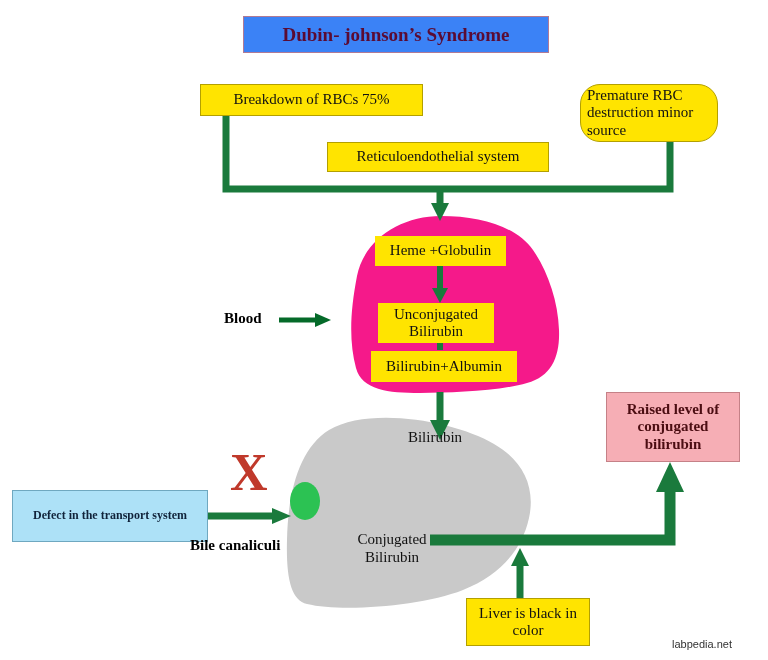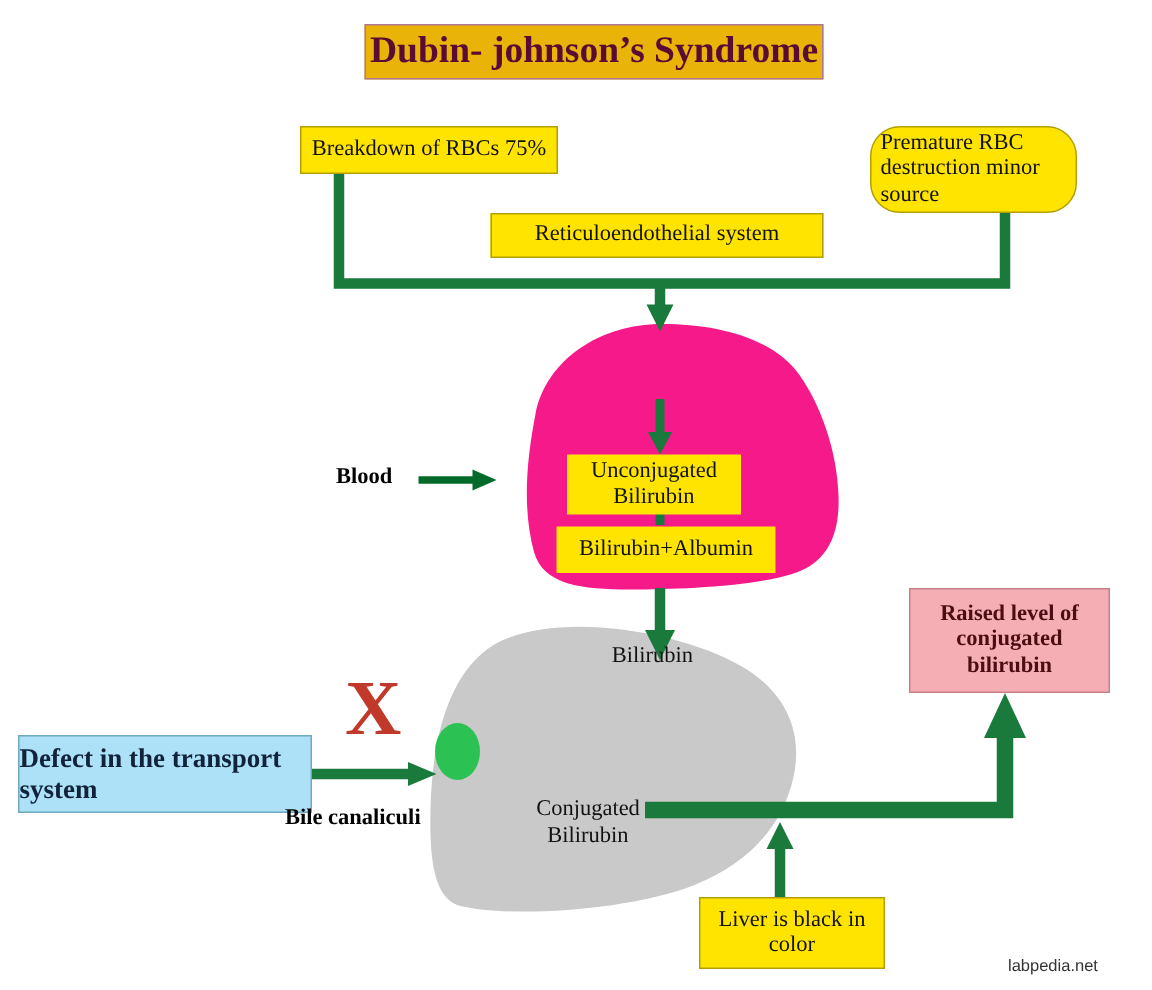--- a/index.html
+++ b/index.html
@@ -18,47 +18,47 @@
   .box {
     position: absolute;
     box-sizing: border-box;
     display: flex;
     align-items: center;
     justify-content: center;
     text-align: center;
     line-height: 1.15;
   }
   .title-box {
-    background: #eab308;
+    background: #3b82f6;
     border: 1px solid #b07a95;
     font-weight: bold;
-    font-size: 25px;
+    font-size: 19px;
     color: #5a0b33;
   }
   .yellow {
     background: #ffe400;
     border: 1px solid #b3a000;
     font-size: 15px;
     color: #111111;
   }
   .yellow-plain {
     background: #ffe400;
     border: none;
     font-size: 15px;
     color: #111111;
   }
   .blue {
     background: #ade1f7;
     border: 1px solid #6fa8c0;
     font-weight: bold;
-    font-size: 18px;
+    font-size: 12px;
     color: #10233a;
     justify-content: flex-start;
     text-align: left;
-    padding: 4px 0;
+    padding: 4px 20px;
   }
   .pink-out {
     background: #f6aeb5;
     border: 1px solid #c58187;
     font-weight: bold;
     font-size: 15px;
     color: #4b0d12;
   }
   .label-text {
     position: absolute;
@@ -140,37 +140,40 @@
     <polygon points="670,462 656,492 684,492" fill="#1a7a3c"></polygon>
 
     <line x1="520" y1="598" x2="520" y2="562" stroke="#1a7a3c" stroke-width="7"></line>
     <polygon points="520,548 511,566 529,566" fill="#1a7a3c"></polygon>
   </svg>
 
   <div class="box title-box" style="left:243px; top:16px; width:306px; height:37px;">
     <span>Dubin- johnson’s Syndrome</span>
   </div>
 
-  <div class="box yellow" style="left:200px; top:84px; width:172px; height:32px;">
+  <div class="box yellow" style="left:200px; top:84px; width:223px; height:32px;">
     <span>Breakdown of RBCs 75%</span>
   </div>
 
 
   <div class="box yellow" style="left:580px; top:84px; width:138px; height:58px; justify-content:flex-start; text-align:left; padding:2px 6px;border-radius:20px;">
     <span>Premature RBC destruction minor source</span>
   </div>
 
   <div class="box yellow" style="left:327px; top:142px; width:222px; height:30px;">
     <span>Reticuloendothelial system</span>
   </div>
 
   <div class="label-text" style="left:224px; top:310px;">
     <span>Blood</span>
   </div>
 
+  <div class="box yellow-plain" style="left:375px; top:236px; width:131px; height:30px;">
+    <span>Heme +Globulin</span>
+  </div>
 
   <div class="box yellow-plain" style="left:378px; top:303px; width:116px; height:40px;">
     <span>Unconjugated Bilirubin</span>
   </div>
 
   <div class="box yellow-plain" style="left:371px; top:351px; width:146px; height:31px;">
     <span>Bilirubin+Albumin</span>
   </div>
 
   <div class="organ-text" style="left:345px; top:428px; width:180px;">

